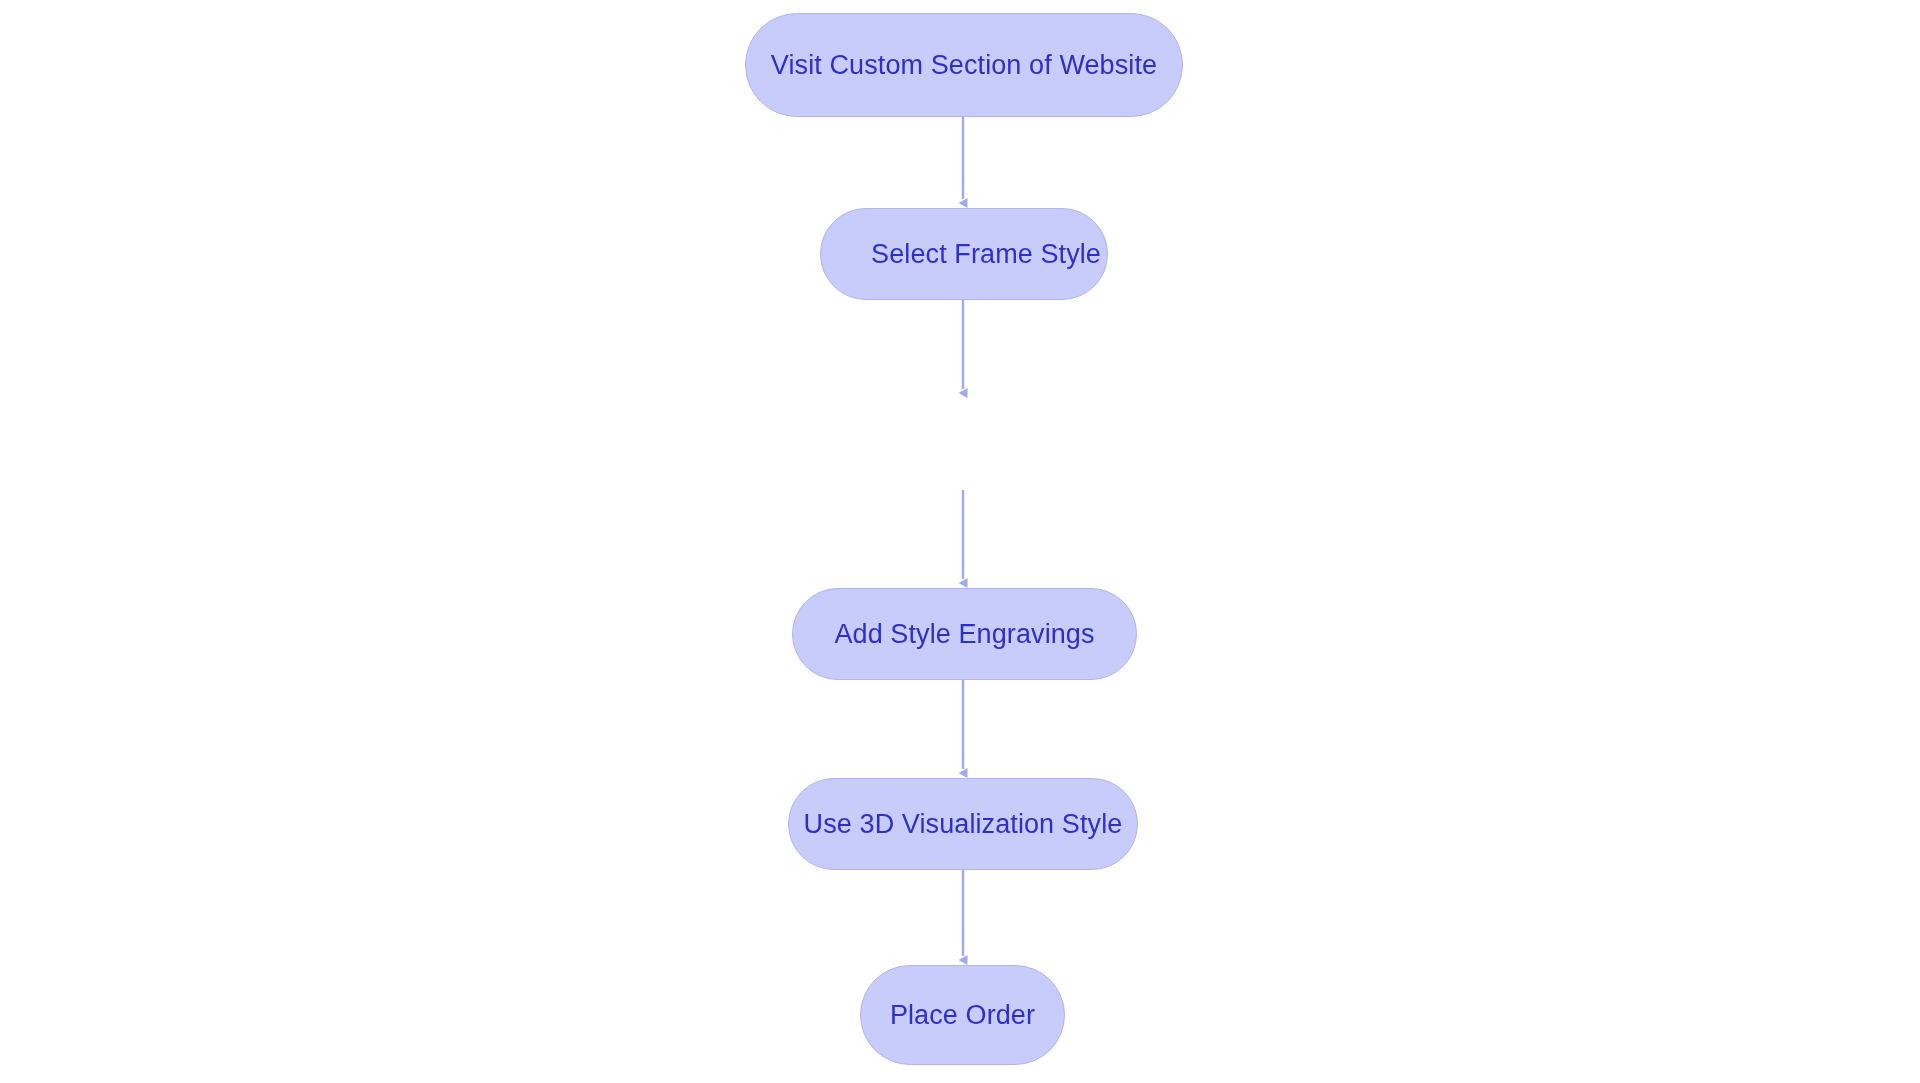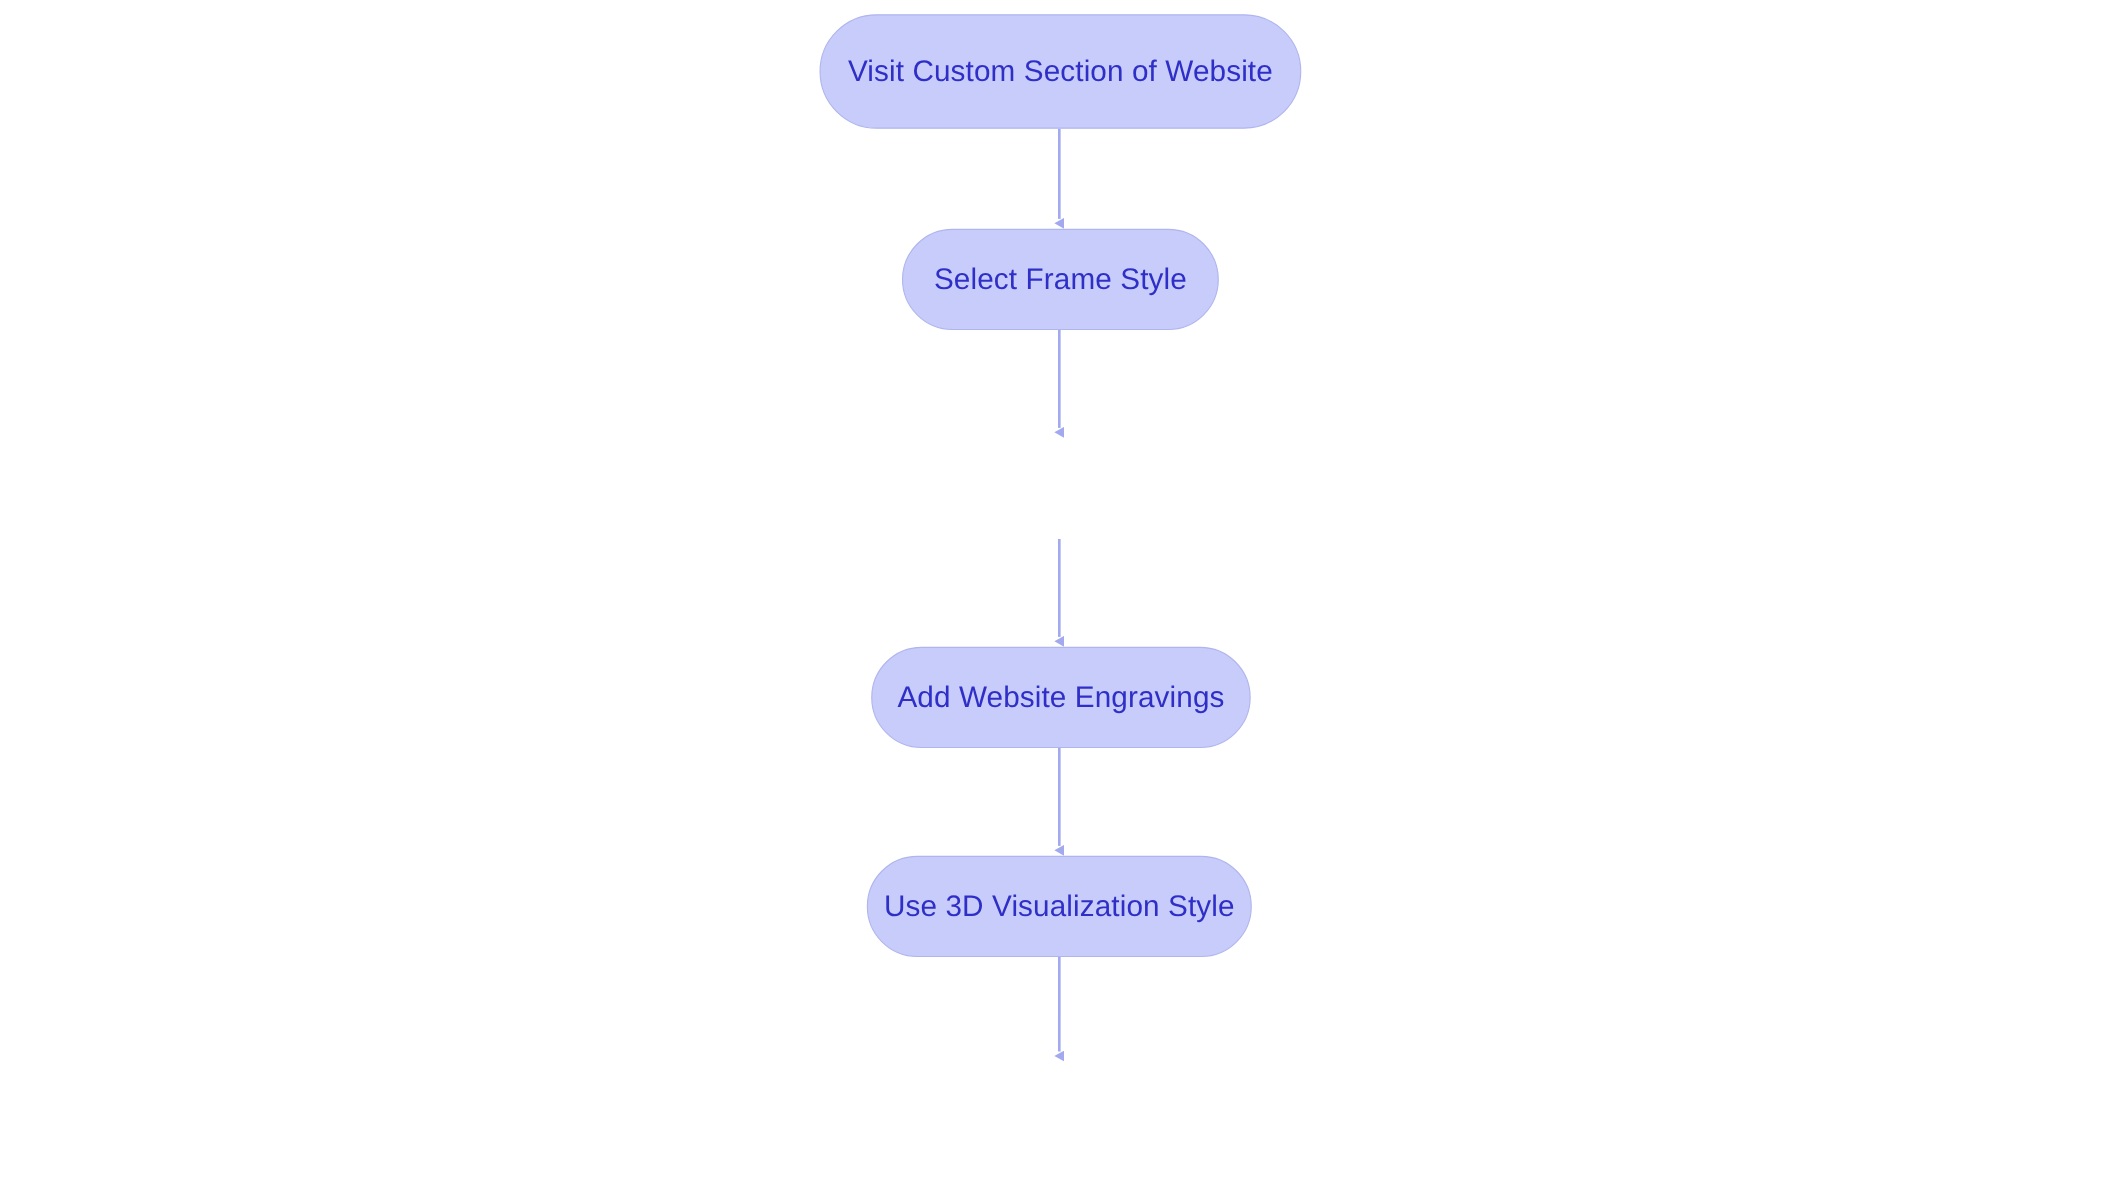--- a/index.html
+++ b/index.html
@@ -83,24 +83,27 @@
         <line x1="963" y1="490" x2="963" y2="579" stroke="#A3A9EE" stroke-width="2.4" marker-end="url(#arrowhead)"></line>
         <line x1="963" y1="680" x2="963" y2="769" stroke="#A3A9EE" stroke-width="2.4" marker-end="url(#arrowhead)"></line>
         <line x1="963" y1="870" x2="963" y2="956" stroke="#A3A9EE" stroke-width="2.4" marker-end="url(#arrowhead)"></line>
       </g>
   </svg>
 
   <div id="node-layer">
       <div class="flow-node" style="left: 745px; top: 13px; width: 438px; height: 104px; background: rgb(199, 204, 250); border-color: rgb(175, 181, 238); color: rgb(47, 47, 200);">
         <span class="flow-node-label">Visit Custom Section of Website</span>
       </div>
-      <div class="flow-node" style="left: 820px; top: 208px; width: 288px; height: 92px; background: rgb(199, 204, 250); border-color: rgb(175, 181, 238); color: rgb(47, 47, 200);">
+      <div class="flow-node" style="left: 820px; top: 208px; width: 288px; height: 92px; background: rgb(199, 204, 250); border-color: rgb(175, 181, 238); color: rgb(47, 47, 200); justify-content: flex-end;">
         <span class="flow-node-label">Select Frame Style</span>
       </div>
       <div class="flow-node" style="left: 792px; top: 588px; width: 345px; height: 92px; background: rgb(199, 204, 250); border-color: rgb(175, 181, 238); color: rgb(47, 47, 200);">
-        <span class="flow-node-label">Add Website Engravings</span>
+        <span class="flow-node-label">Add Style Engravings</span>
       </div>
       <div class="flow-node" style="left: 788px; top: 778px; width: 350px; height: 92px; background: rgb(199, 204, 250); border-color: rgb(175, 181, 238); color: rgb(47, 47, 200);">
         <span class="flow-node-label">Use 3D Visualization Style</span>
+      </div>
+      <div class="flow-node" style="left: 860px; top: 965px; width: 205px; height: 100px; background: rgb(199, 204, 250); border-color: rgb(175, 181, 238); color: rgb(47, 47, 200);">
+        <span class="flow-node-label">Place Order</span>
       </div>
     </div>
 
 </div>
 
 </body></html>

